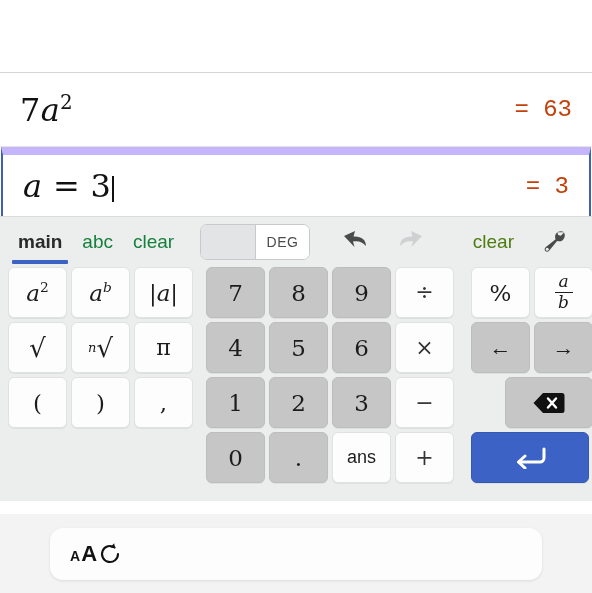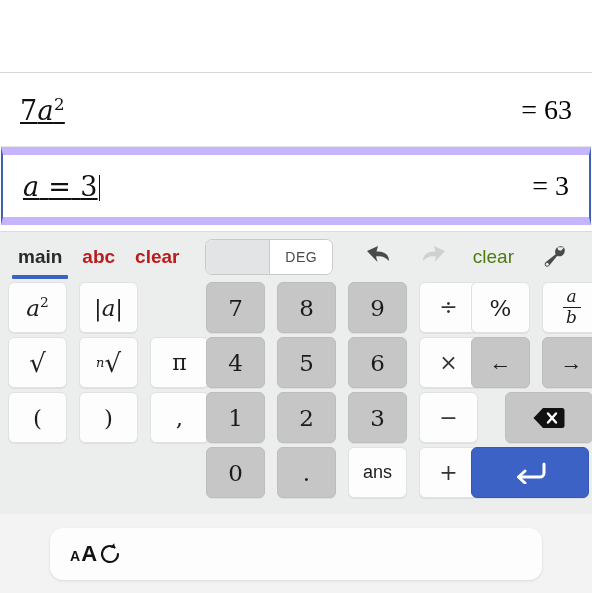--- a/index.html
+++ b/index.html
@@ -26,87 +26,85 @@
   }
   .expr-row.selected {
     height: 78px;
     border: 8px solid #c4b5fd;
     border-left: 2px solid #4060b5;
     border-right: 2px solid #4060b5;
     margin: 0 1px;
   }
   .expr-math {
     font-family: "DejaVu Serif", "Liberation Serif", serif;
-    font-size: 27px;
+    font-size: 32px;
     color: #111;
     letter-spacing: 0.3px;
     white-space: nowrap;
-    text-decoration: underline;
   }
   .expr-math i { font-style: italic; }
   .expr-math sup {
     font-size: 0.62em;
     vertical-align: super;
     font-style: normal;
   }
   .expr-result {
     margin-left: auto;
-    font-family: Liberation Serif, serif;
-    font-size: 28px;
-    color: #000000;
+    font-family: Liberation Mono, monospace;
+    font-size: 24px;
+    color: #c2410c;
     white-space: nowrap;
   }
   .caret {
     display: inline-block;
     width: 1.5px;
     height: 26px;
     background: #111;
     vertical-align: -5px;
     margin-left: 1px;
   }
 
   
   .keypad {
     position: absolute;
     left: 0; right: 0;
-    top: 231px;
+    top: 216px;
     height: 285px;
     background: #eceded;
     border-top: 1px solid #dadbdc;
   }
 
   .kp-toolbar {
     position: relative;
     height: 50px;
     display: flex;
     align-items: center;
     padding: 0 14px 0 8px;
   }
   .kp-tab {
     font-size: 19px;
-    color: #b91c1c;
+    color: #15803d;
     padding: 0 10px;
     position: relative;
     height: 46px;
     line-height: 46px;
-    font-weight: bold;
   }
   .kp-tab.active { color: #2a2a2a; font-weight: bold; }
   .kp-tab.active::after {
     content: "";
     position: absolute;
     left: 4px; right: 4px; bottom: 1px;
     height: 4px;
     background: #3b62c4;
     border-radius: 1px;
   }
 
   .deg-toggle {
     margin-left: 16px;
-    width: 128px; height: 36px;
+    width: 110px; height: 36px;
     border: 1px solid #c8c9ca;
     border-radius: 7px;
     background: #fff;
     display: flex;
     overflow: hidden;
   }
   .deg-half {
     flex: 1;
     display: flex;
     align-items: center;
@@ -141,21 +139,21 @@
   .keys {
     position: relative;
     height: 228px;
     padding: 0 8px;
   }
   .kgroup { position: absolute; top: 0; }
   .grp-left  { left: 8px; }
   .grp-mid   { left: 206px; }
   .grp-right { left: 471px; }
 
-  .krow { display: flex; gap: 12px; margin-bottom: 4px; }
+  .krow { display: flex; gap: 4px; margin-bottom: 4px; }
 
   .key {
     width: 59px; height: 51px;
     border-radius: 6px;
     display: flex;
     align-items: center;
     justify-content: center;
     font-family: "DejaVu Serif", "Liberation Serif", serif;
     font-size: 23px;
     color: #1c1c1c;
@@ -281,20 +279,23 @@
     </div>
 
     <div class="keys">
 
       <div class="kgroup grp-left">
         <div class="krow">
           <div class="key">
               <span><i>a</i><sup>2</sup></span>
             </div>
           <div class="key">
+              <span><i>a</i><sup><i>b</i></sup></span>
+            </div>
+          <div class="key">
               <span style="font-style:italic">|a|</span>
             </div>
         </div>
         <div class="krow">
           <div class="key">
               <span style="font-size:26px">√</span>
             </div>
           <div class="key">
               <span style="font-size:13px;font-style:italic;vertical-align:6px">n</span>
               <span style="font-size:26px">√</span>

